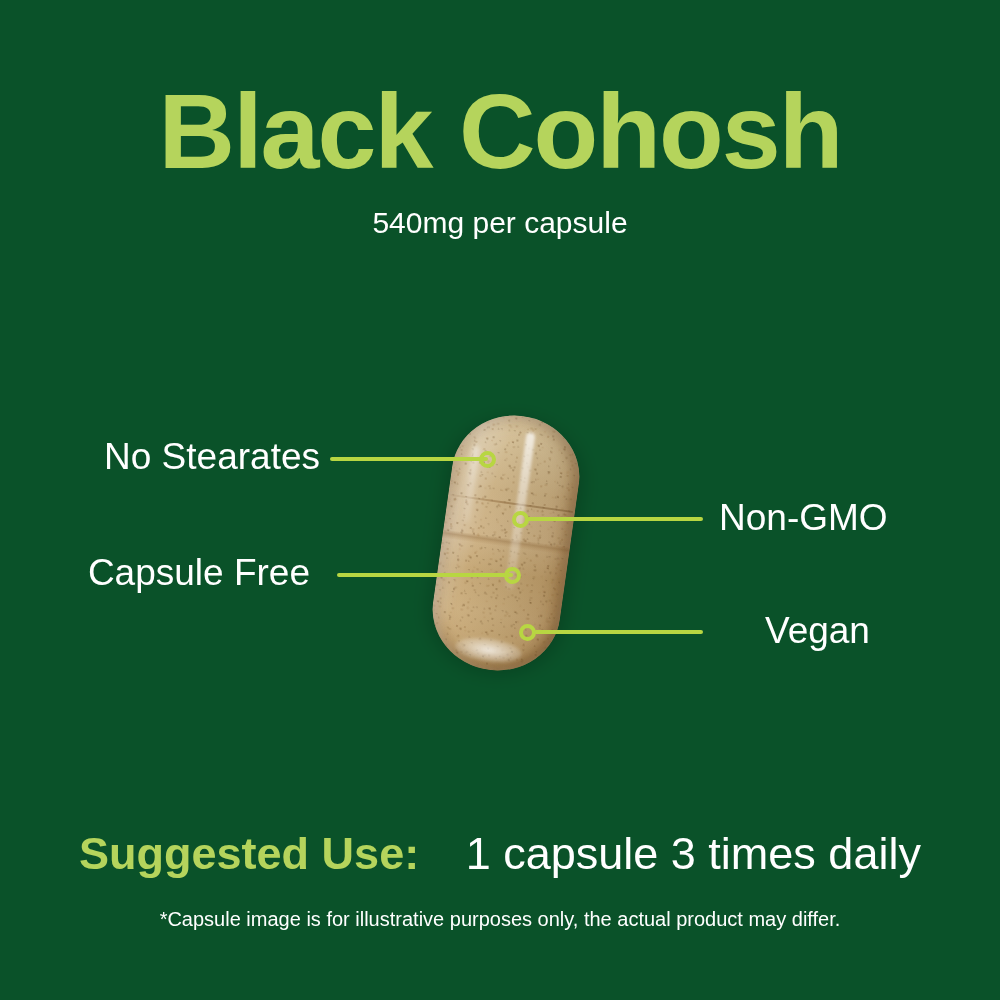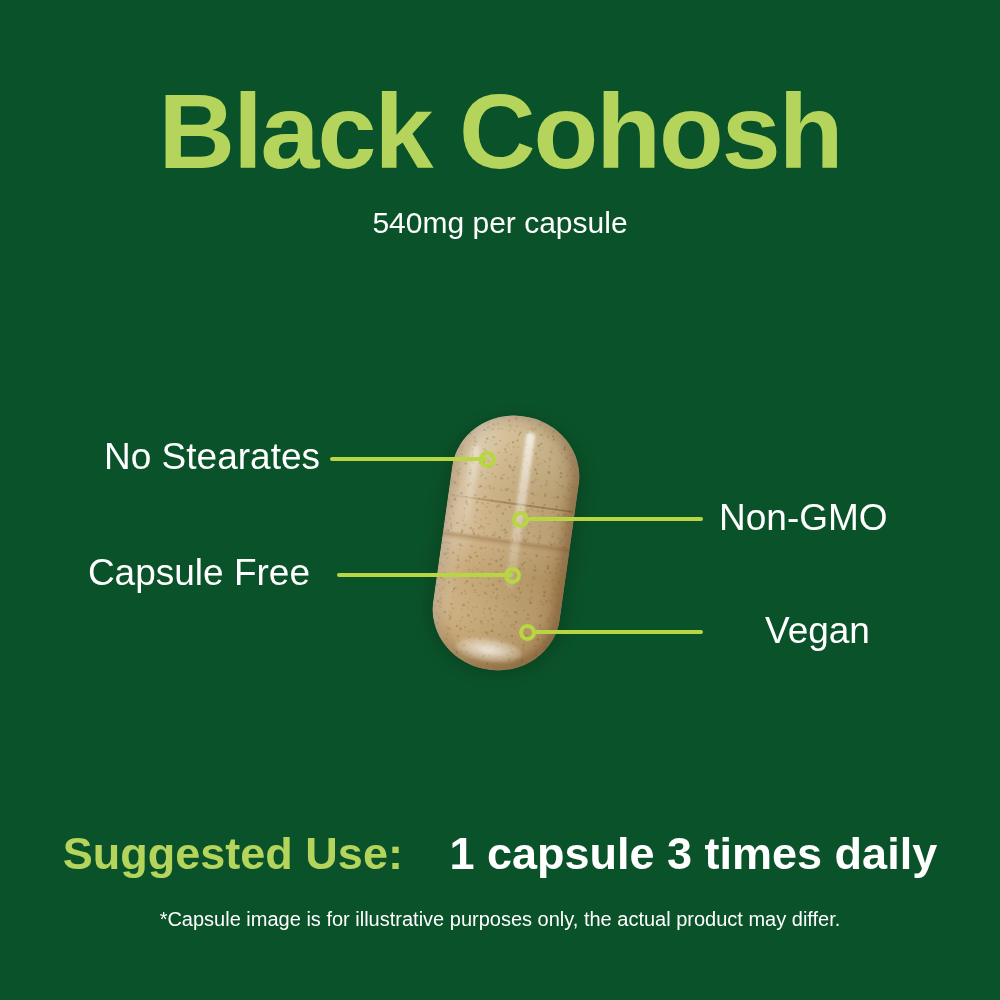--- a/index.html
+++ b/index.html
@@ -238,21 +238,21 @@
     line-height: 1.15;
     white-space: nowrap;
   }
   .suggested .lbl {
     color: #b5d45c;
     font-weight: 700;
     text-align: center;
   }
   .suggested .val {
     color: #ffffff;
-    font-weight: 700;
+    font-weight: 400;
     margin-left: 34px;
   }
   .footnote {
     position: absolute;
     left: 0;
     top: 907px;
     width: 1000px;
     text-align: center;
     font-size: 20px;
     font-weight: 400;

